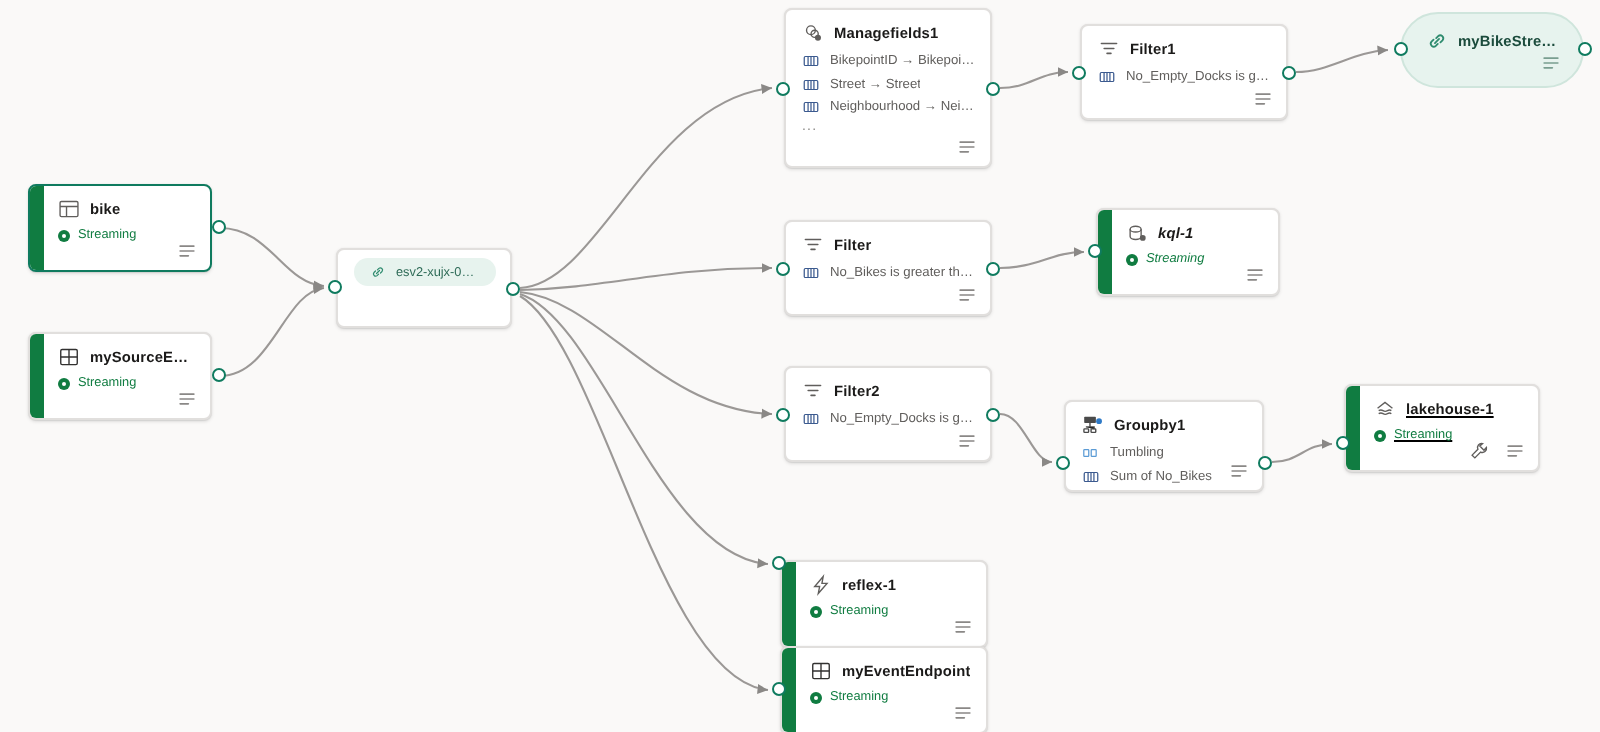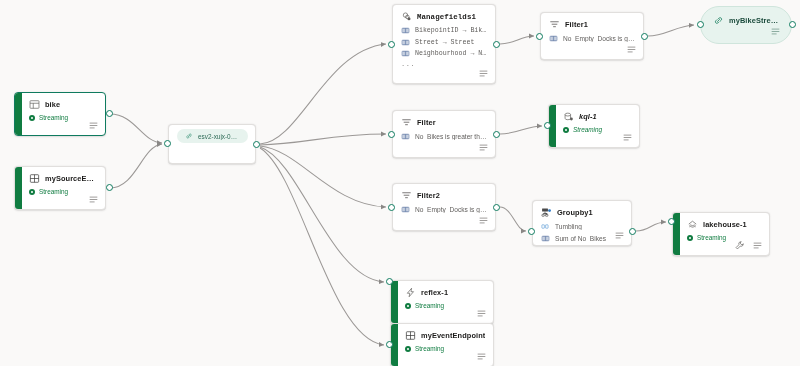--- a/index.html
+++ b/index.html
@@ -176,21 +176,21 @@
     <div class="chip">
       <svg class="ico" style="width:8px;height:8px;flex:0 0 8px;" viewBox="0 0 16 16">
         <path d="M6.5 9.5 L9.5 6.5 M5.5 7 L4 8.5 a2.2 2.2 0 0 0 3.1 3.1 L8.6 10.1 M10.5 9 L12 7.5 a2.2 2.2 0 0 0 -3.1 -3.1 L7.4 5.9" fill="none" stroke="#2e8b6e" stroke-width="1.2" stroke-linecap="round"></path>
       </svg>
       <span class="chip-text">esv2-xujx-0508-str...</span>
     </div>
   </div>
   <div class="port" style="left:164px;top:140px;"></div>
   <div class="port" style="left:253px;top:141px;"></div>
 
-  <div class="node" style="left:392px;top:4px;width:104px;height:80px;font-family:Liberation Mono, monospace;">
+  <div class="node" style="left:392px;top:4px;width:104px;height:80px;">
     <div class="node-head">
       <svg class="ico" viewBox="0 0 16 16">
         <circle cx="6.5" cy="6" r="3.2" fill="none" stroke="#605e5c" stroke-width="1"></circle>
         <circle cx="9.2" cy="8.6" r="2.6" fill="none" stroke="#605e5c" stroke-width="1"></circle>
         <circle cx="11.6" cy="11.4" r="2.2" fill="#605e5c"></circle>
       </svg>
       <span class="node-title">Managefields1</span>
     </div>
     <div class="rows">
       <div class="row">
@@ -367,21 +367,21 @@
     </div>
     <div class="footer">
       <svg class="ico" viewBox="0 0 16 16">
         <path d="M3 4.5h10M3 8h10M3 11.5h6" stroke="#8a8886" stroke-width="1.2" stroke-linecap="round"></path>
       </svg>
     </div>
   </div>
   <div class="port" style="left:528px;top:228px;"></div>
   <div class="port" style="left:629px;top:228px;"></div>
 
-  <div class="node railnode" style="left:672px;top:212px;width:98px;height:44px;">
+  <div class="node railnode" style="left:672px;top:192px;width:98px;height:44px;text-decoration:underline;">
     <div class="rail"></div>
     <div class="node-head">
       <svg class="ico" viewBox="0 0 16 16">
         <path d="M2.6 7.4 L8 3.2 L13.4 7.4" fill="none" stroke="#605e5c" stroke-width="1"></path>
         <path d="M3.4 9.2 q1.6 -1 3.2 0 q1.6 1 3.2 0 q1.6 -1 2.8 0" fill="none" stroke="#605e5c" stroke-width="1"></path>
         <path d="M3.4 11.4 q1.6 -1 3.2 0 q1.6 1 3.2 0 q1.6 -1 2.8 0" fill="none" stroke="#605e5c" stroke-width="1"></path>
       </svg>
       <span class="node-title">lakehouse-1</span>
     </div>
     <div class="status">

